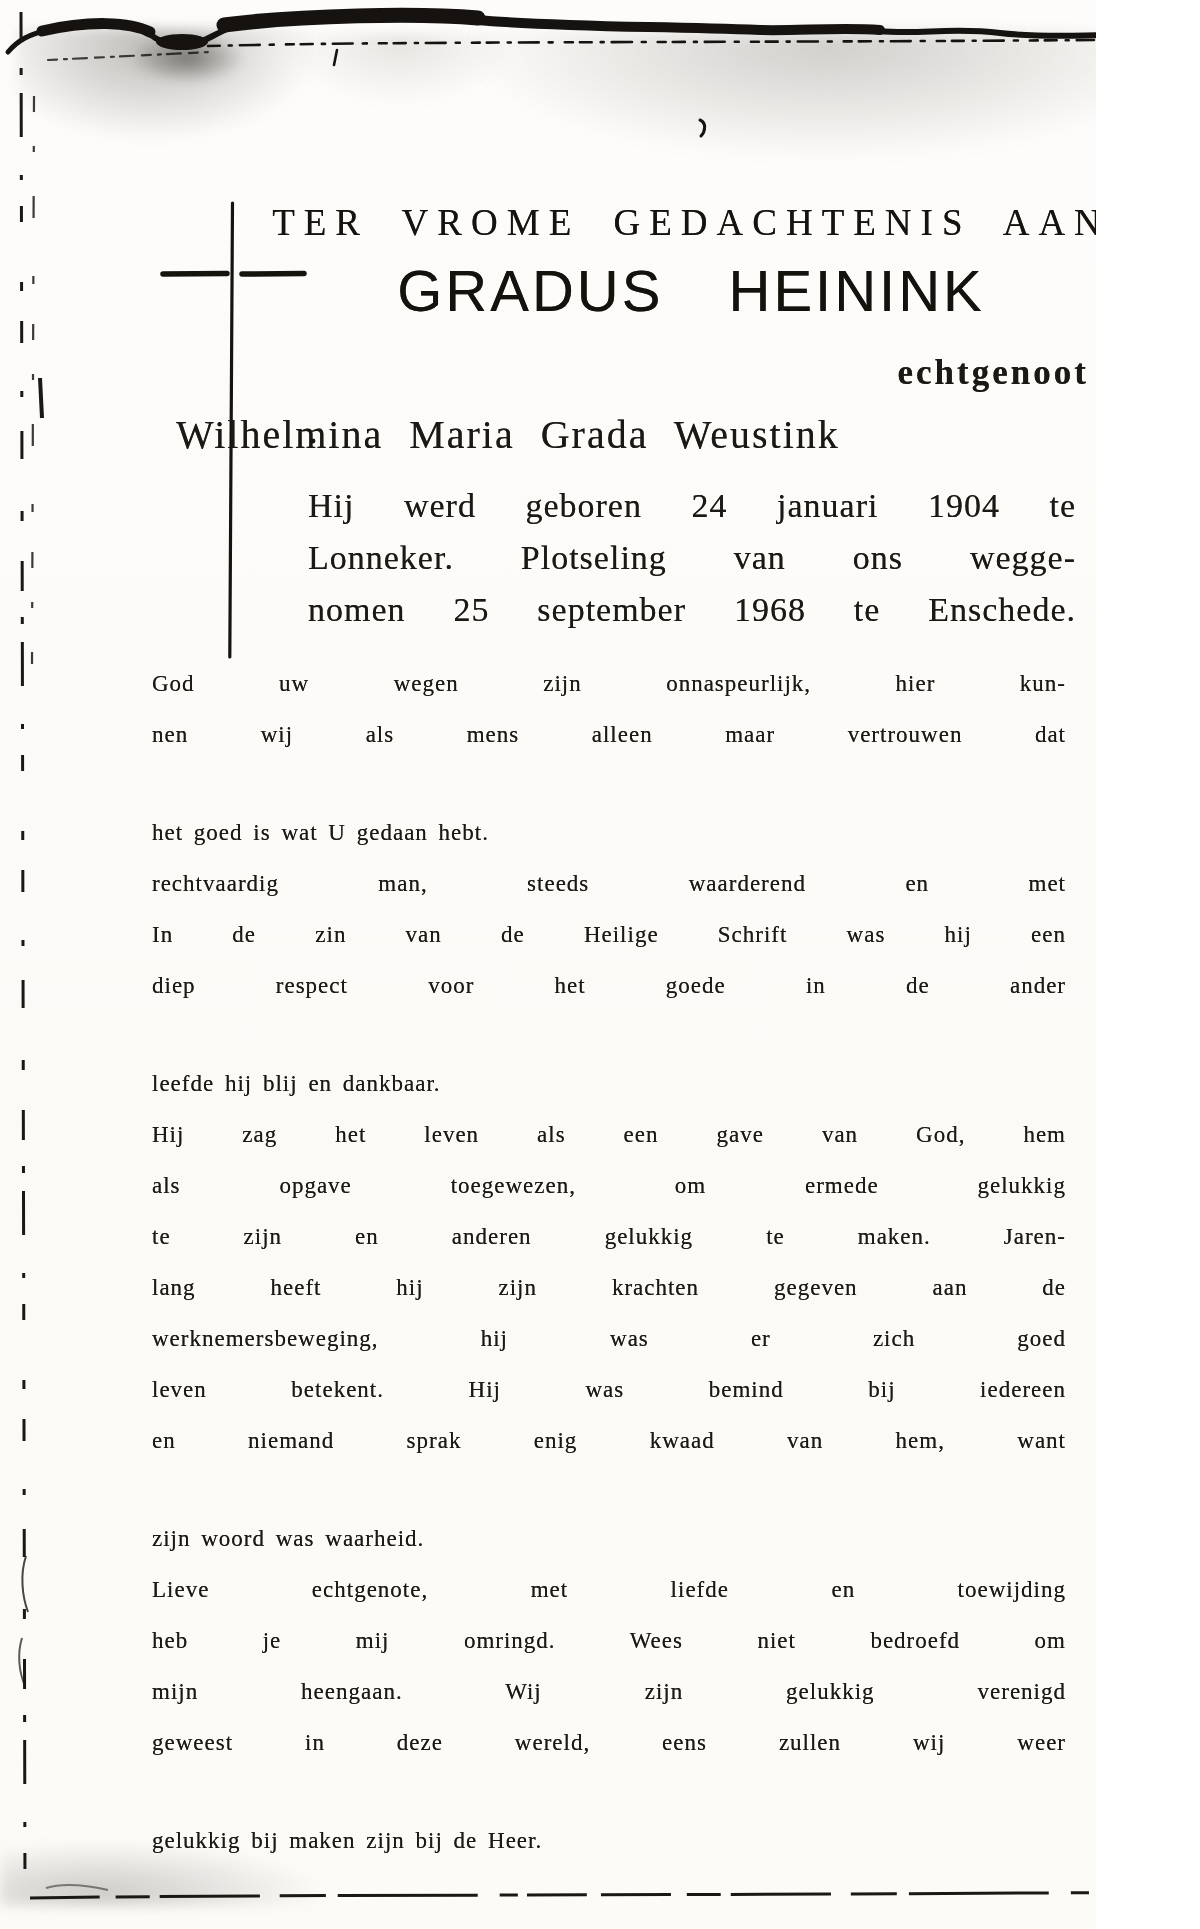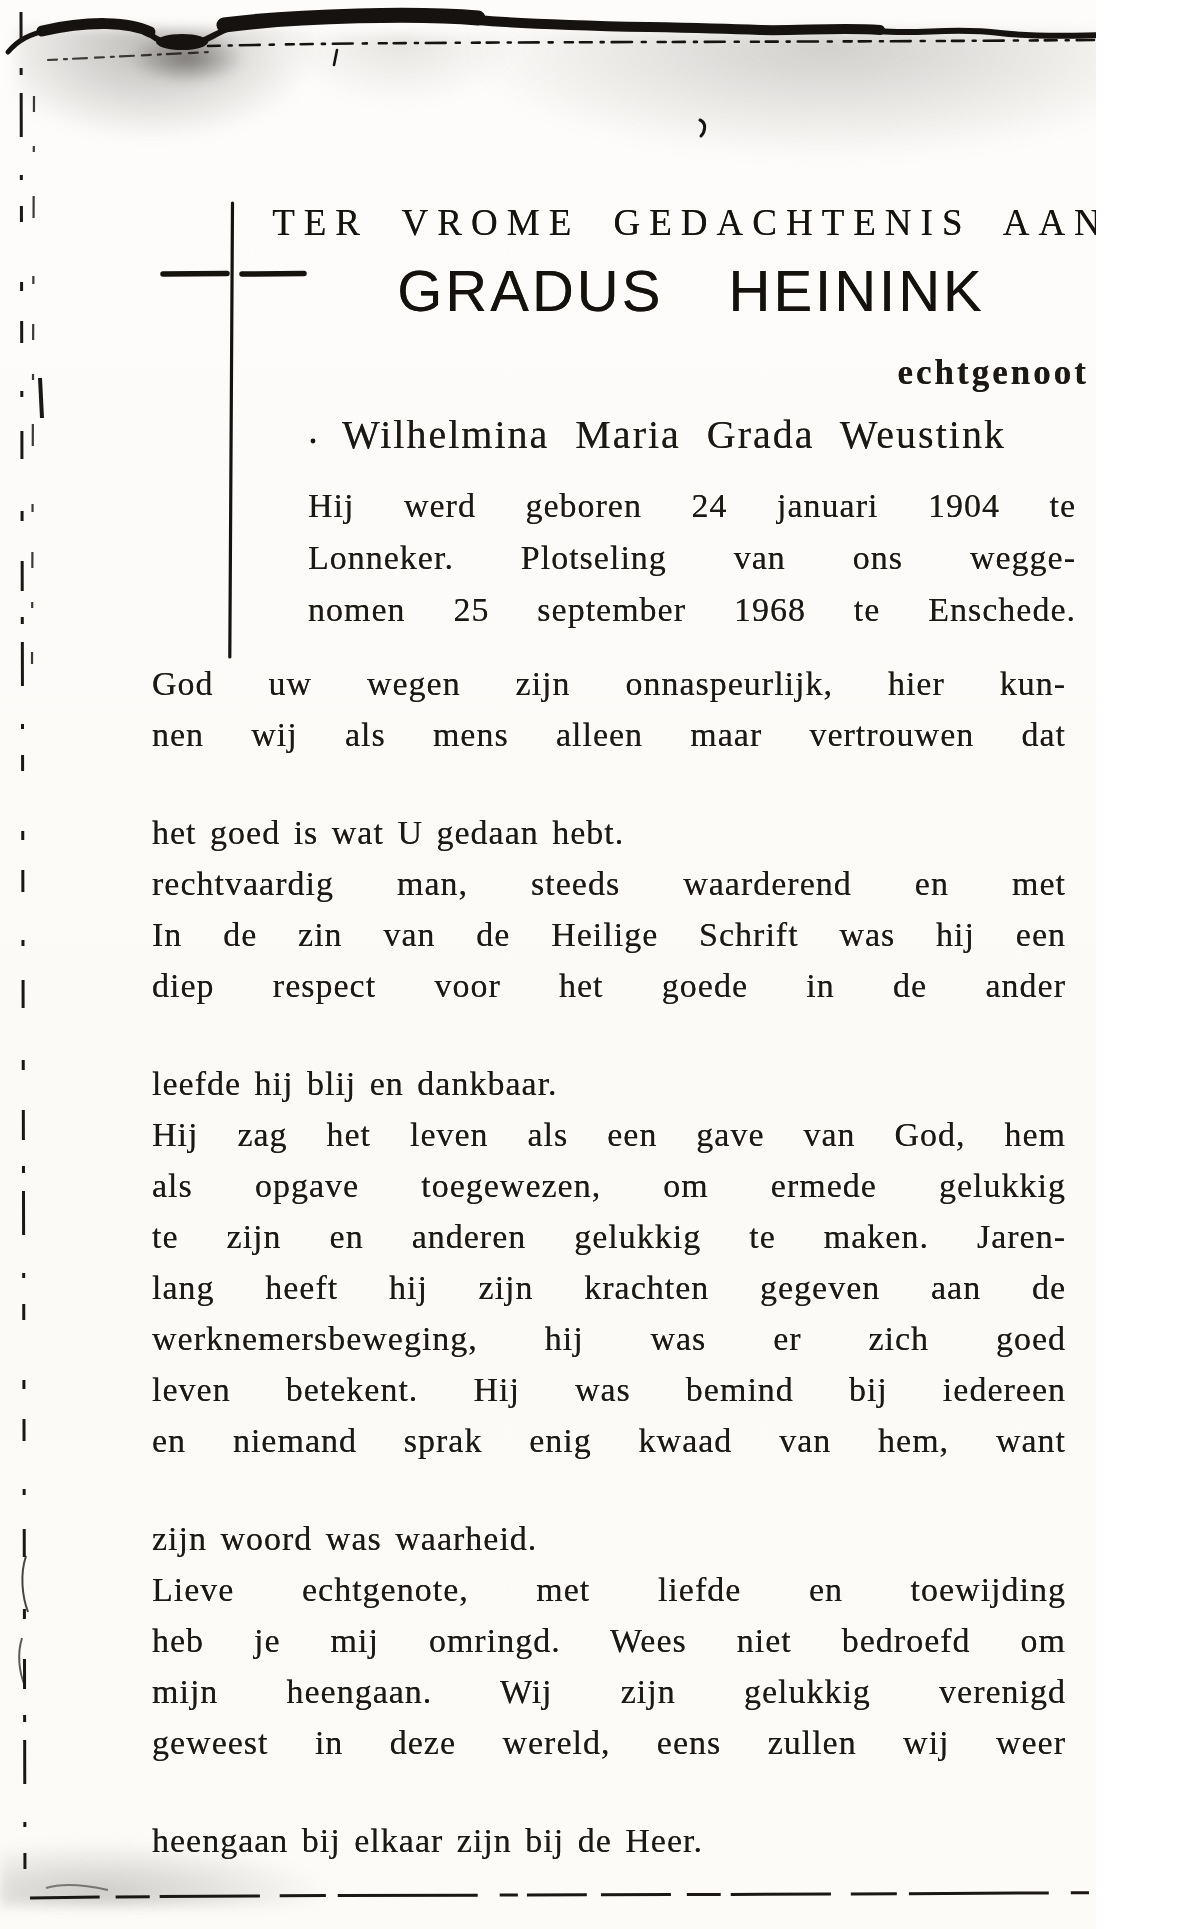--- a/index.html
+++ b/index.html
@@ -30,34 +30,34 @@
     font-family: "Liberation Sans", "DejaVu Sans", sans-serif;
     font-size: 58px; letter-spacing: 3px; word-spacing: 46px;
     color: #15110d;
   }
   .hdr-relation {
     left: 176px; top: 353px; width: 1000px;
     text-align: right; white-space: nowrap;
     font-size: 35px; font-weight: bold; letter-spacing: 3px; word-spacing: 12px;
   }
   .hdr-spouse {
-    left: 164px; top: 411px; width: 1020px;
-    text-align: center; white-space: nowrap;
+    left: 176px; top: 411px; width: 1020px;
+    white-space: nowrap;
     font-size: 40px; letter-spacing: 2px; word-spacing: 14px;
   }
 
   
   .vitals {
     left: 308px; top: 480px; width: 768px;
     font-size: 34px; line-height: 52px; letter-spacing: 1px; word-spacing: 4px;
   }
   
   .bodytext {
     left: 152px; top: 658px; width: 914px;
-    font-size: 34px; line-height: 51px; letter-spacing: 1px; word-spacing: 4px;
+    font-size: 23px; line-height: 51px; letter-spacing: 1px; word-spacing: 4px;
   }
   .jline { text-align: justify; text-align-last: justify; }
   .lline { text-align: left; text-align-last: left; margin-top: 47px; }
 
   
   .wash { position: absolute; pointer-events: none; }
   .wash-top-right {
     left: 470px; top: 32px; width: 716px; height: 126px;
     background: radial-gradient(ellipse at 50% 12%, rgba(110,106,98,0.30), rgba(110,106,98,0) 72%);
     filter: blur(7px);
@@ -164,16 +164,16 @@
     <div class="jline">te zijn en anderen gelukkig te maken. Jaren-</div>
     <div class="jline">lang heeft hij zijn krachten gegeven aan de</div>
     <div class="jline">werknemersbeweging, hij was er zich goed</div>
     <div class="jline">leven betekent. Hij was bemind bij iedereen</div>
     <div class="jline">en niemand sprak enig kwaad van hem, want</div>
     <div class="lline">zijn woord was waarheid.</div>
     <div class="jline">Lieve echtgenote, met liefde en toewijding</div>
     <div class="jline">heb je mij omringd. Wees niet bedroefd om</div>
     <div class="jline">mijn heengaan. Wij zijn gelukkig verenigd</div>
     <div class="jline">geweest in deze wereld, eens zullen wij weer</div>
-    <div class="lline">heengaan bij elkaar zijn bij de Heer.</div>
+    <div class="lline">gelukkig bij maken zijn bij de Heer.</div>
   </div>
 
 </div>
 
 </body></html>

